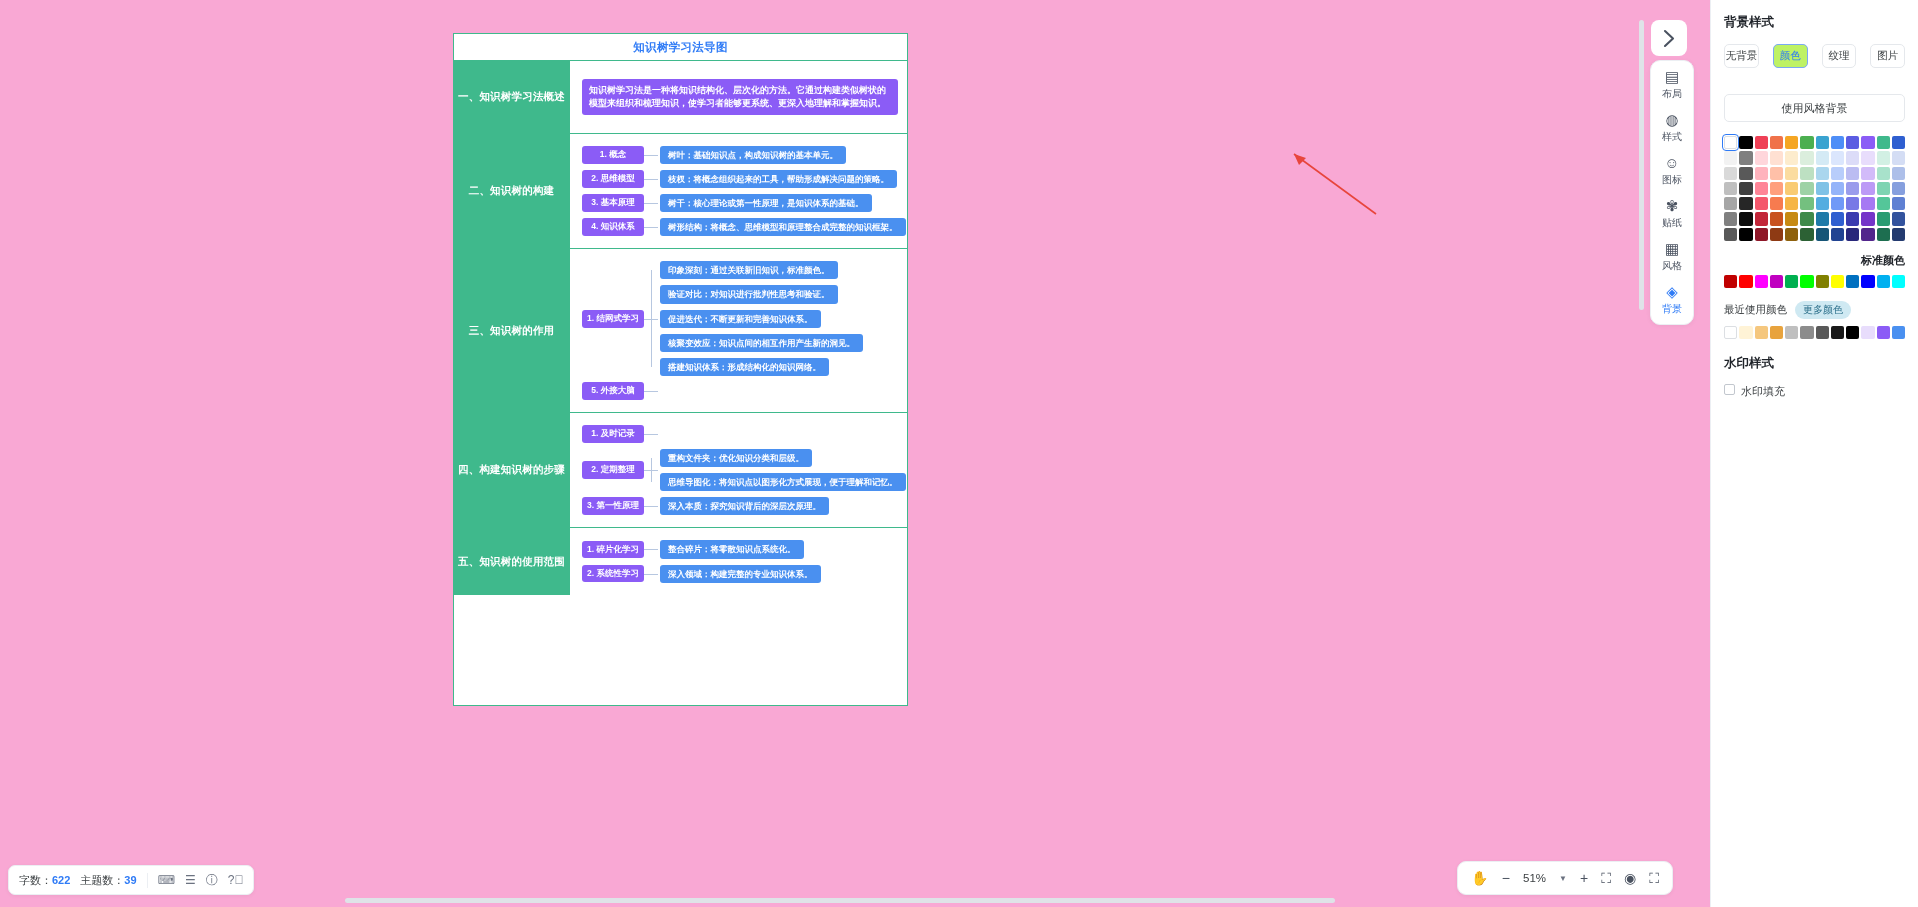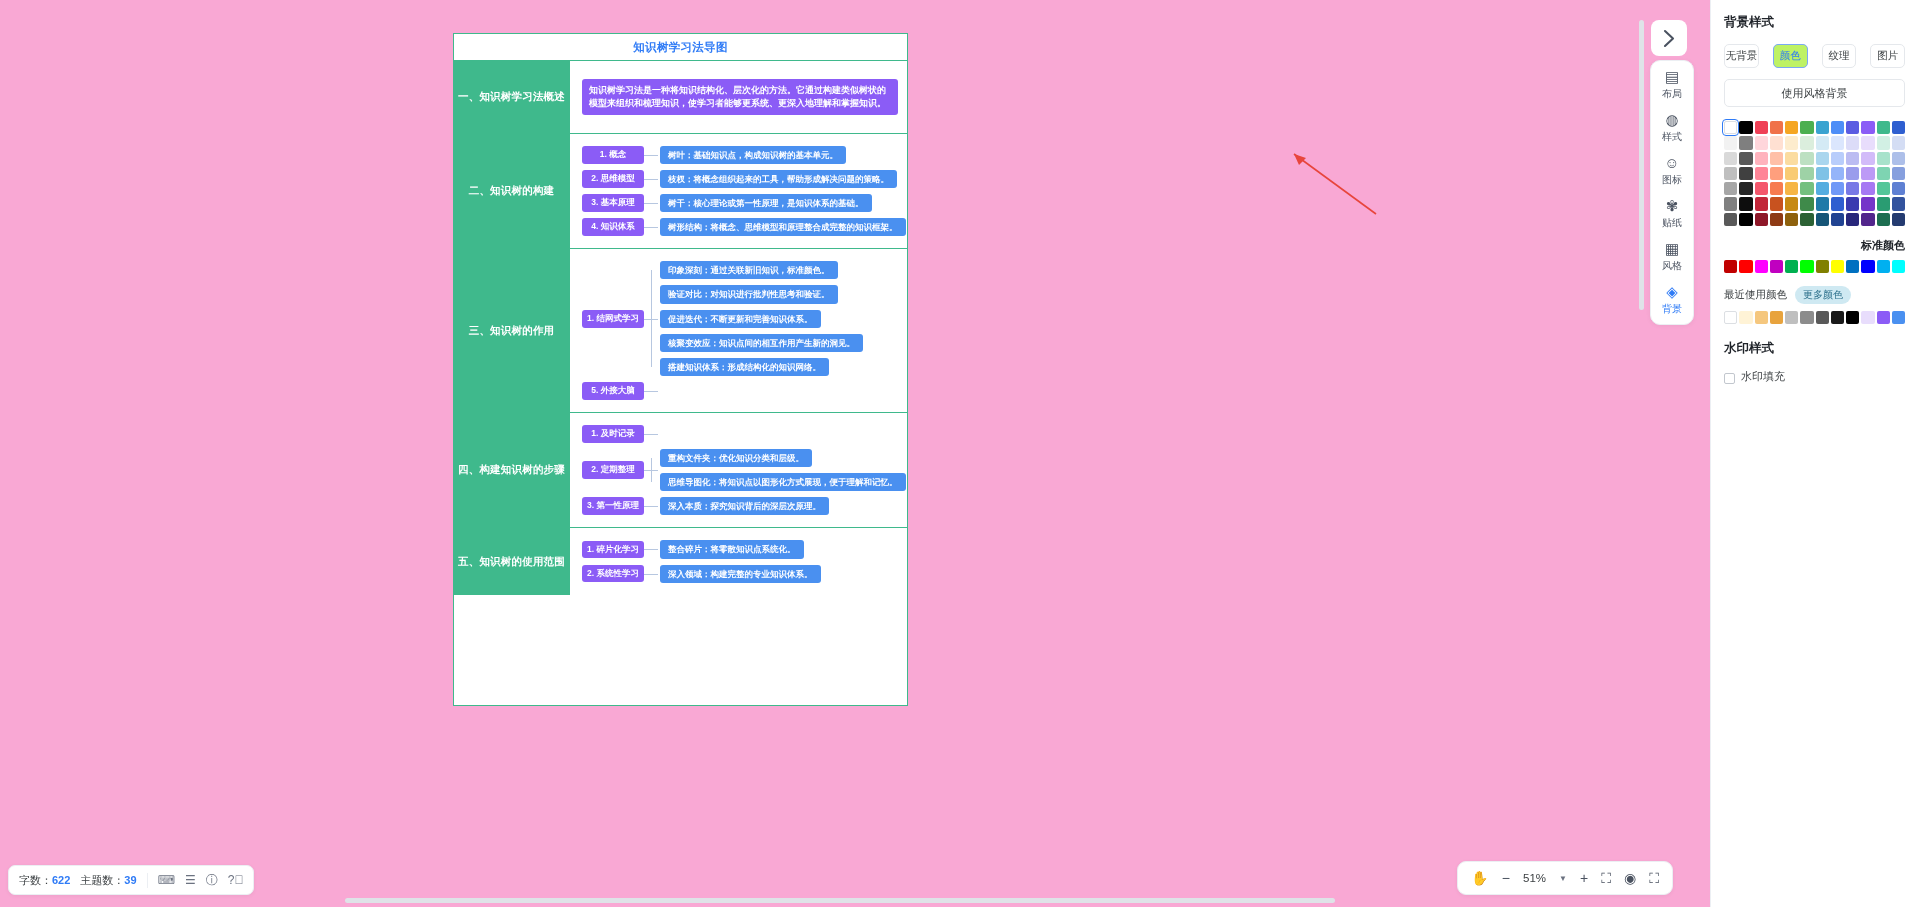--- a/index.html
+++ b/index.html
@@ -98,21 +98,21 @@
   .rail-item .ico{ font-size:15px; line-height:16px; color:#4a5260; }
   .rail-item .cap{ font-size:10px; color:#4a5260; }
   .rail-item.active .ico,.rail-item.active .cap{ color:#2f7bf6; }
 
   
   .panel{
     position:absolute; right:0; top:0; width:208px; height:907px;
     background:#fff; border-left:1px solid #eceff3; padding:14px 13px;
   }
   .panel h3{ font-size:12.5px; font-weight:700; color:#1f2329; margin-bottom:13px; }
-  .seg{ display:flex; gap:14px; margin-bottom:11px; }
+  .seg{ display:flex; gap:14px; margin-bottom:26px; }
   .seg button{
     flex:1; height:24px; border:1px solid #e5e8ec; background:#fff; border-radius:5px;
     font-size:10.5px; color:#3c4043; cursor:pointer;
     font-family:"Liberation Sans", sans-serif;
   }
   .seg button.on{ background:#bef264; border-color:#7aa9f5; color:#2f7bf6; }
   .wide-btn{
     width:100%; height:28px; border:1px solid #e5e8ec; background:#fff; border-radius:5px;
     font-size:11px; color:#3c4043; margin-bottom:14px; cursor:pointer;
     font-family:"Liberation Sans", sans-serif;
@@ -122,21 +122,21 @@
   .sw.sel{ outline:1.5px solid #2f7bf6; outline-offset:1px; }
   .sec-label{ font-size:11px; color:#1f2329; font-weight:700; margin:4px 0 7px;text-align:right; }
   .std-grid{ display:grid; grid-template-columns:repeat(12,1fr); gap:2px; margin-bottom:13px; }
   .recent-row{ display:flex; align-items:center; gap:8px; margin-bottom:7px; }
   .recent-row .t{ font-size:10.5px; color:#3c4043; }
   .more-pill{
     background:#cfe9f2; color:#2b6f8a; font-size:10px; border-radius:10px;
     padding:2px 8px; cursor:pointer;
   }
   .wm-title{ font-size:12.5px; font-weight:700; color:#1f2329; margin:16px 0 12px; }
-  .wm-check{ display:flex; align-items:flex-end; gap:6px; font-size:11px; color:#3c4043; cursor:pointer; }
+  .wm-check{ display:flex; align-items:flex-start; gap:6px; font-size:11px; color:#3c4043; cursor:pointer; }
   .cbox{ width:11px; height:11px; border:1px solid #c2c7ce; border-radius:2px; background:#fff; }
 
   
   .status{
     position:absolute; left:8px; bottom:12px; height:30px; background:#fff;
     border:1px solid #eceff3; border-radius:7px; display:flex; align-items:center;
     gap:10px; padding:0 10px; box-shadow:0 1px 4px rgba(0,0,0,.05);
   }
   .status .n{ font-size:11px; color:#3c4043; }
   .status .n b{ color:#2f7bf6; font-weight:700; }

